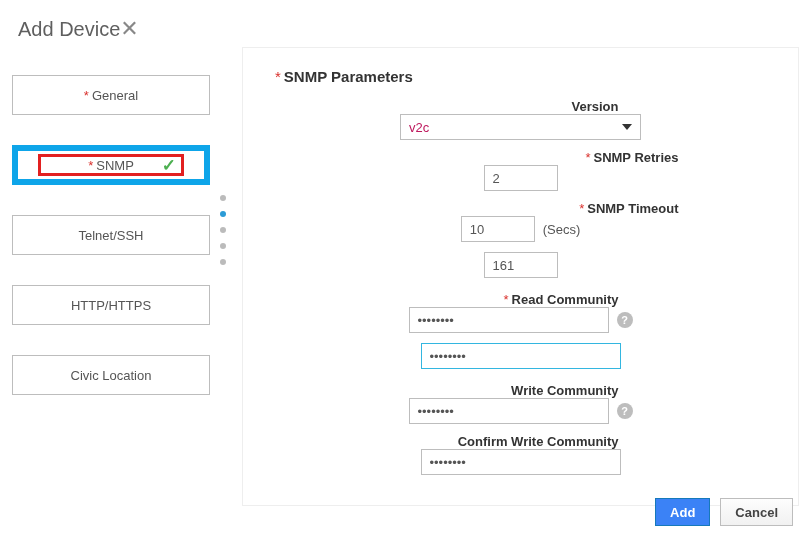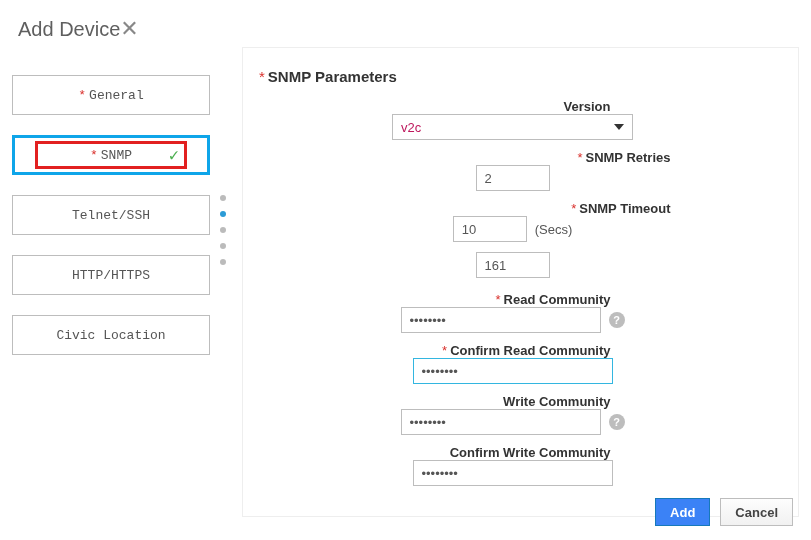--- a/index.html
+++ b/index.html
@@ -32,37 +32,36 @@
   .content {
     display: flex;
     padding: 0 12px;
     gap: 10px;
   }
   .sidebar {
     width: 198px;
     padding-top: 28px;
     display: flex;
     flex-direction: column;
-    gap: 20px;
-    font-family: Liberation Mono, monospace;
+    gap: 30px;
   }
   .sidebar-item {
     border: 1px solid #bdbdbd;
     height: 40px;
     display: flex;
     align-items: center;
     justify-content: center;
     cursor: pointer;
     position: relative;
     font-size: 13px;
     color: #555;
     background: #fff;
   }
   .sidebar-item.active {
-    border: 3px solid #0ea5e9;
+    border: 6px solid #0ea5e9;
   }
   .sidebar-item .highlight-box {
     position: absolute;
     top: 3px; left: 20px; right: 20px; bottom: 3px;
     border: 3px solid #e22020;
     pointer-events: none;
   }
   .sidebar-item .check {
     position: absolute;
     right: 28px;
@@ -80,21 +79,21 @@
   }
   .dot {
     width: 6px; height: 6px; border-radius: 50%;
     background: #bbb;
   }
   .dot.active { background: #2b9bd6; }
   .panel {
     flex: 1;
     border: 1px solid #eee;
     min-height: 400px;
-    padding: 20px 32px 20px 16px;
+    padding: 20px 32px 20px 32px;
   }
   .section-title {
     font-size: 15px;
     font-weight: bold;
     color: #333;
     margin-bottom: 14px;
   }
   .section-title .req { font-weight: normal; }
   .form-row {
     display: flex;
@@ -268,23 +267,20 @@
       <div class="form-label">
         <span class="req">*</span><span>Read Community</span>
       </div>
       <div class="form-field">
         <input type="text" class="med" value="••••••••" style="">
         <span class="help-icon">?</span>
       </div>
     </div>
 
     <div class="form-row">
-      <div class="form-label">
-        <span class="req">*</span><span>Confirm Read Community</span>
-      </div>
       <div class="form-field">
         <input type="text" class="med focused" value="••••••••" style="">
       </div>
     </div>
 
     <div class="form-row">
       <div class="form-label">Write Community</div>
       <div class="form-field">
         <input type="text" class="med" value="••••••••" style="">
         <span class="help-icon">?</span>

